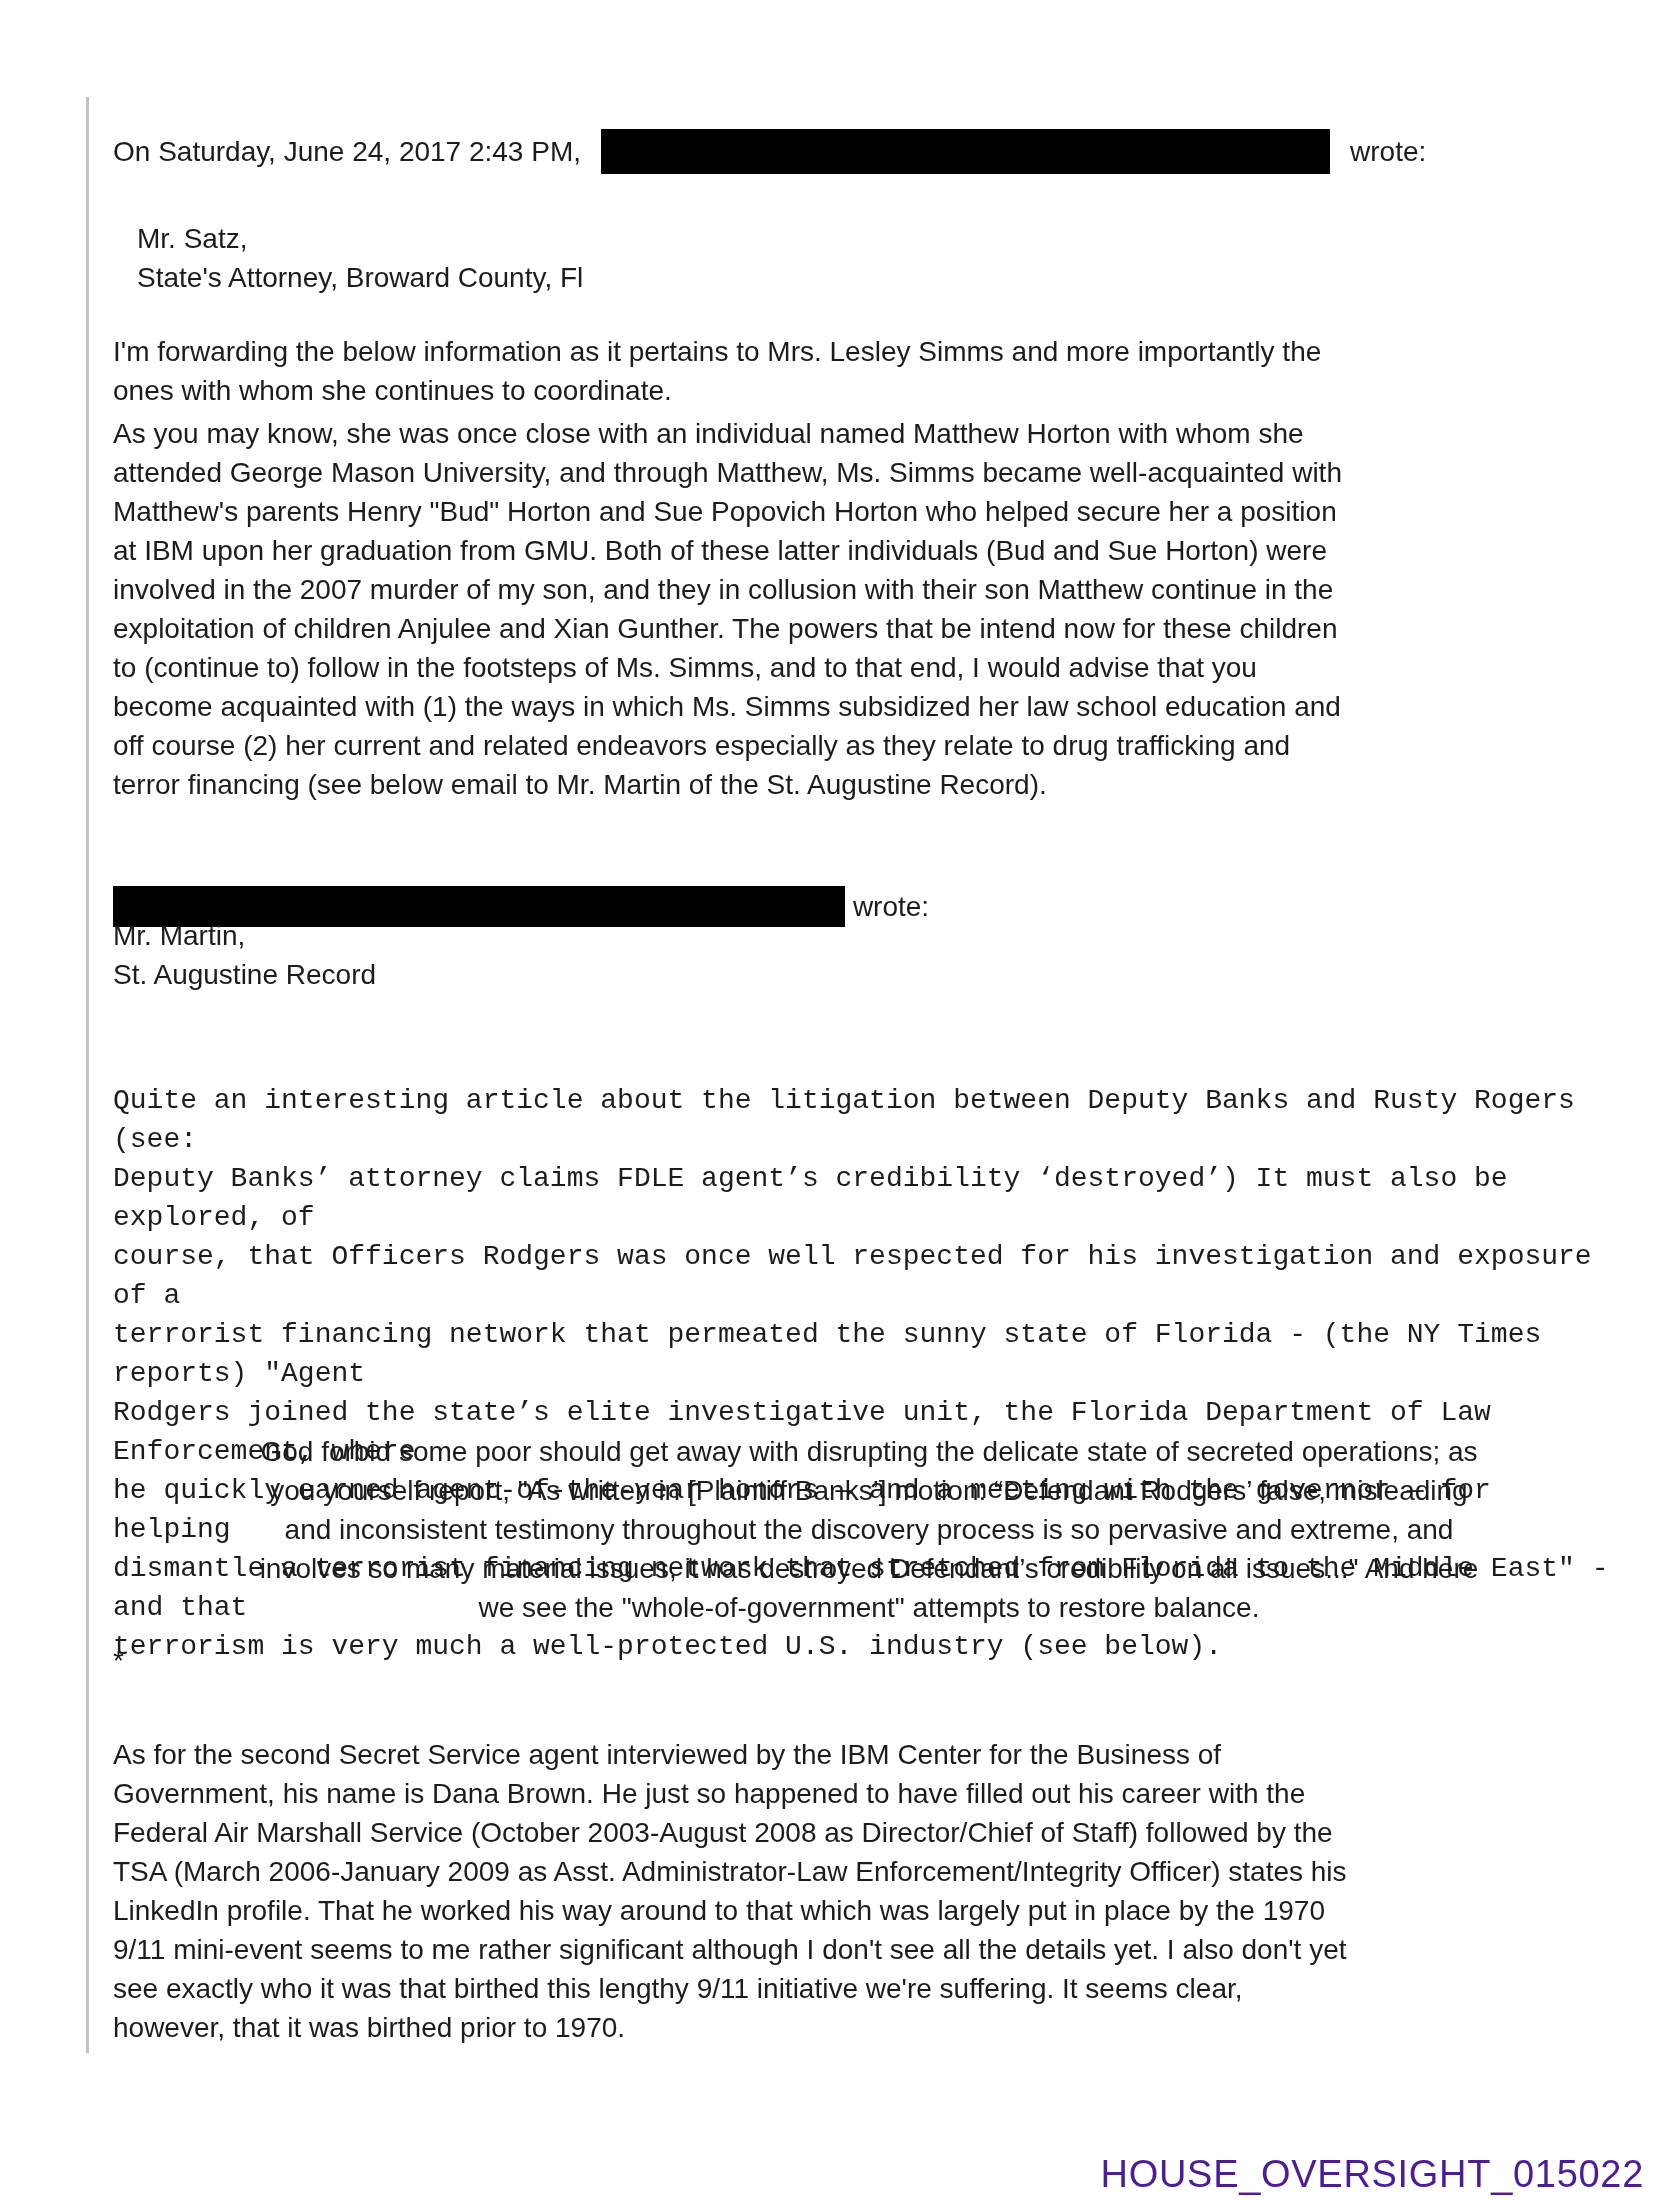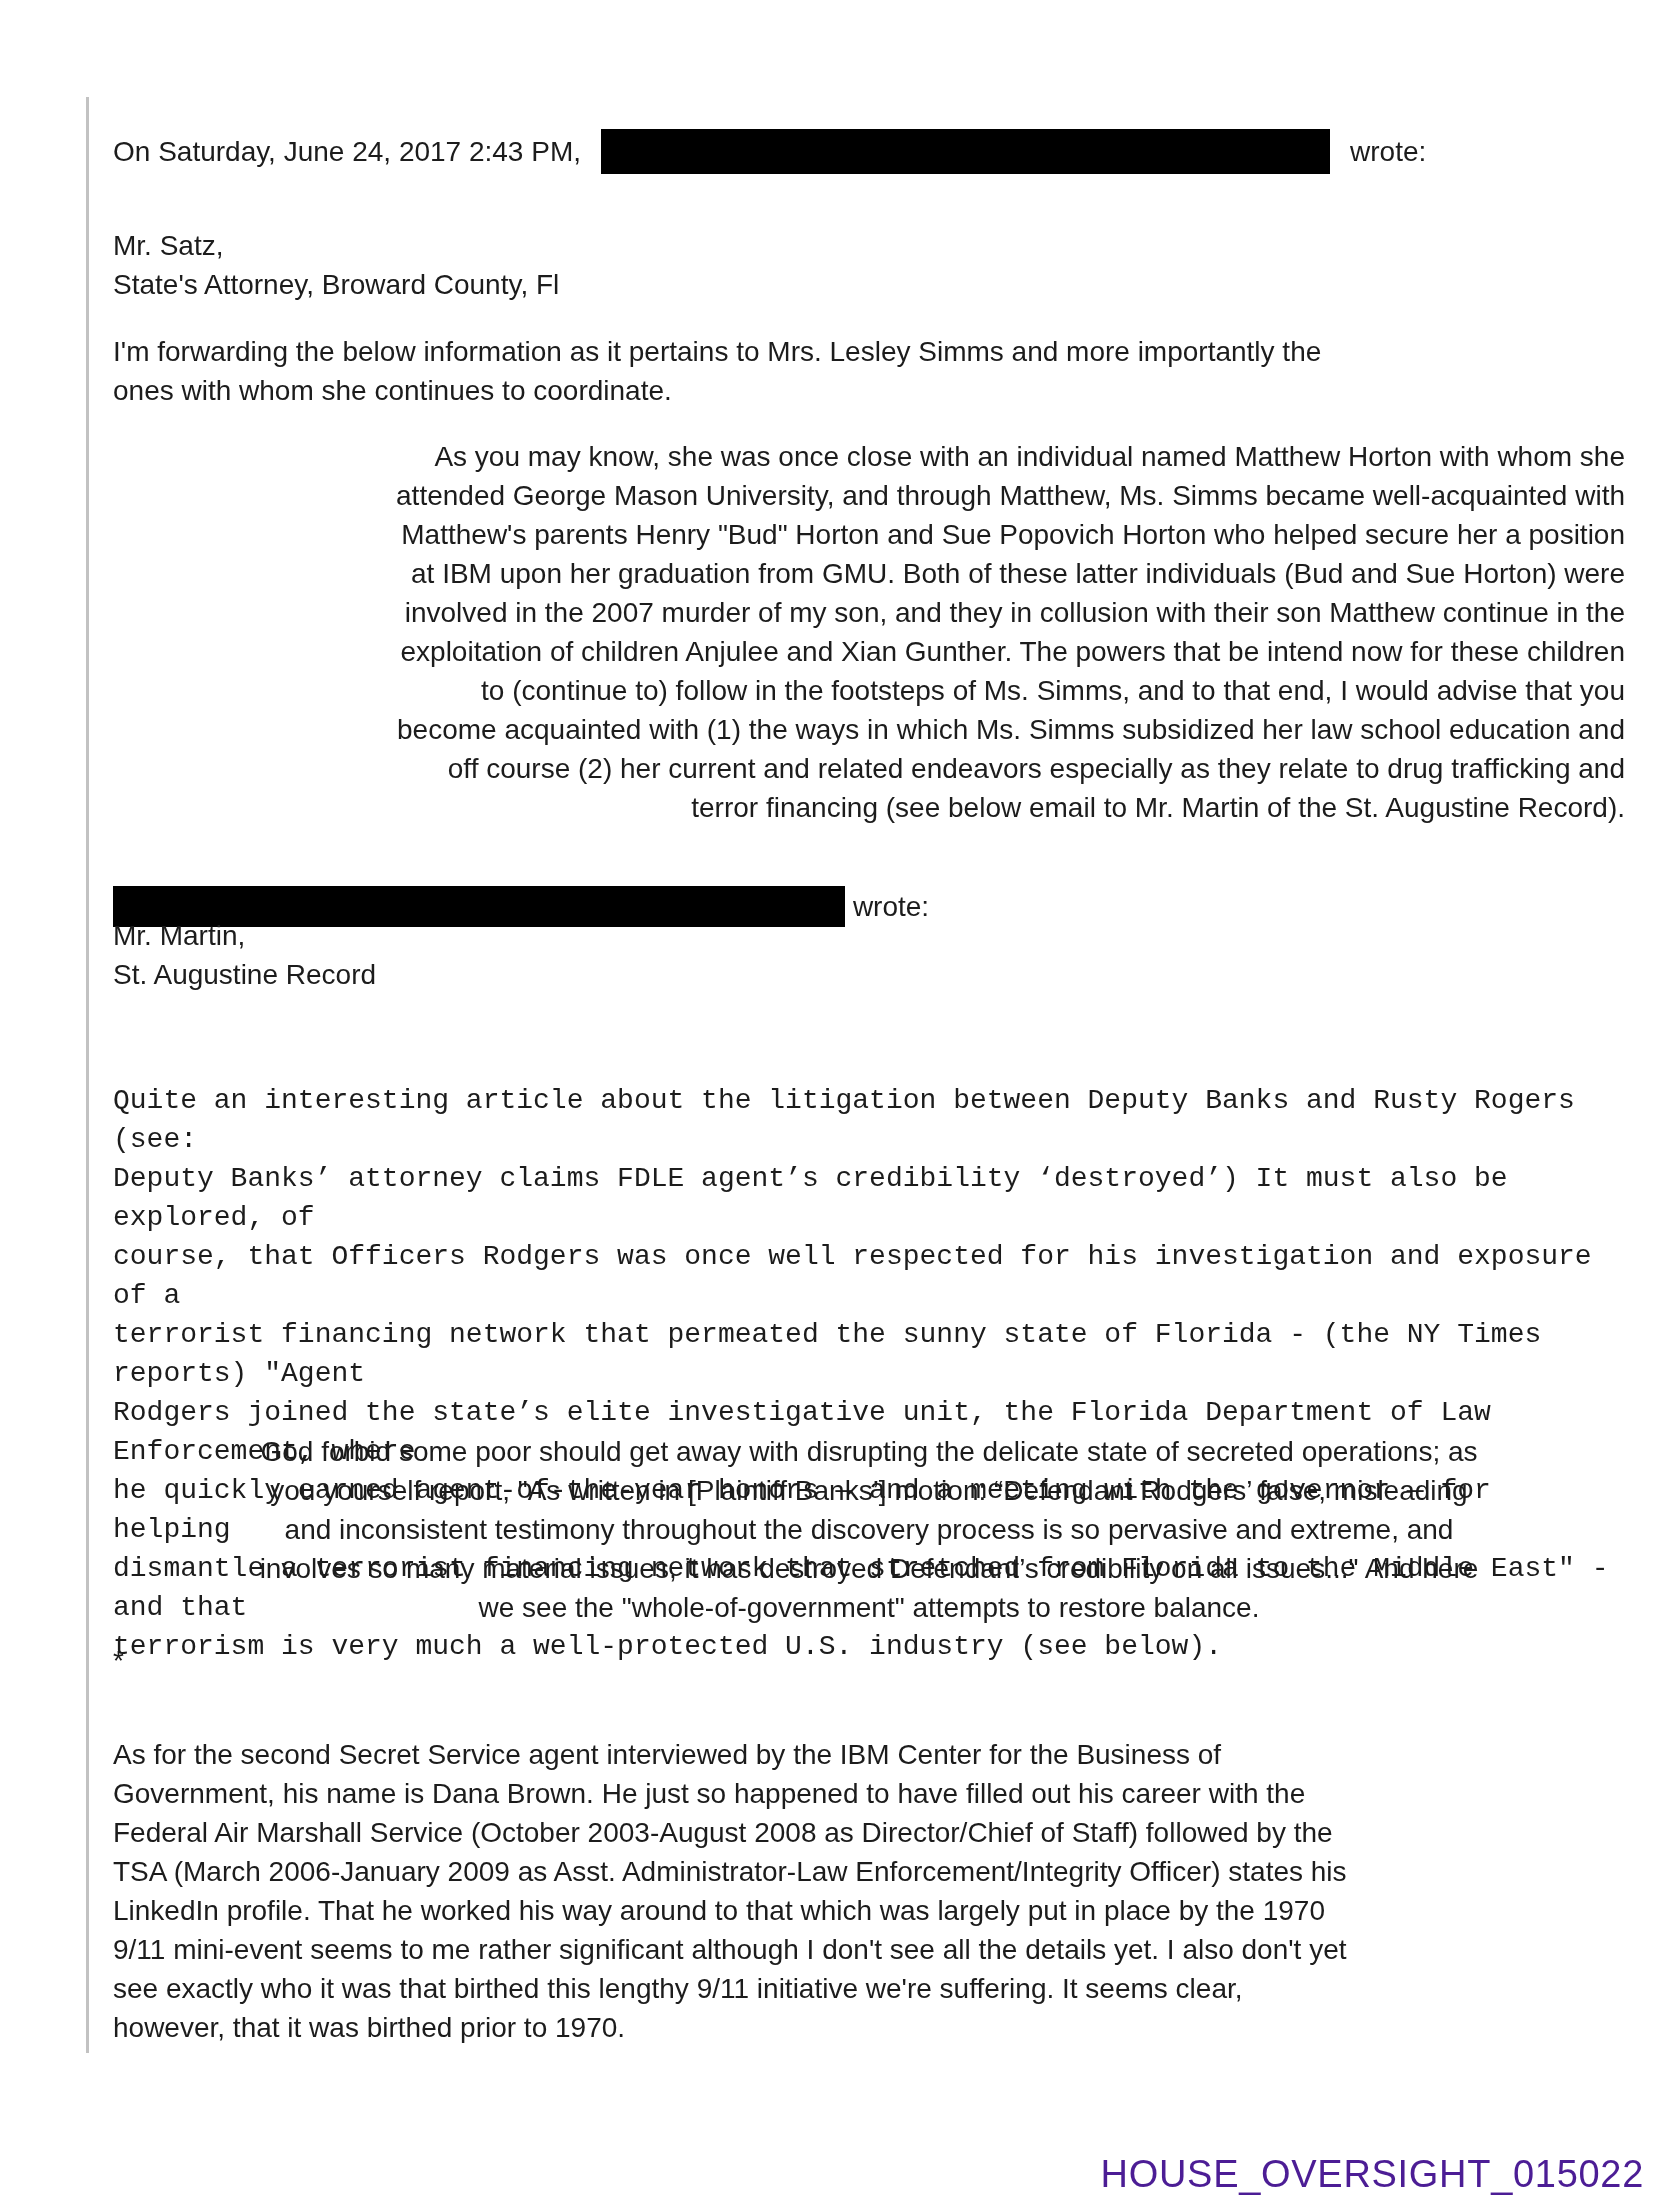--- a/index.html
+++ b/index.html
@@ -46,23 +46,23 @@
     gap: 7.9px;
   }
   .redaction {
     display: inline-block;
     background: #000000;
     flex: 0 0 auto;
   }
   .redaction.r1 { width: 729px; height: 45px; }
   .redaction.r2 { width: 732px; height: 41px; }
   .header-1 { top: 128px; height: 47px; gap: 20px; }
-  .salutation-1 { top: 226px; }
+  .salutation-1 { top: 219px; margin-left: 24px; }
   .para-1 { top: 332px; }
-  .para-2 { top: 437px; text-align: right; }
+  .para-2 { top: 414px; }
   .header-2 { top: 885px; height: 43px; }
   .salutation-2 { top: 916px; }
   .para-3 { top: 1081px; font-family: Liberation Mono, monospace; }
   .para-4 { top: 1432px; text-align: center; }
   .asterisk-line { top: 1641px; }
   .para-5 { top: 1735px; }
   .bates-stamp {
     position: absolute;
     top: 2151px;
     right: 25px;

